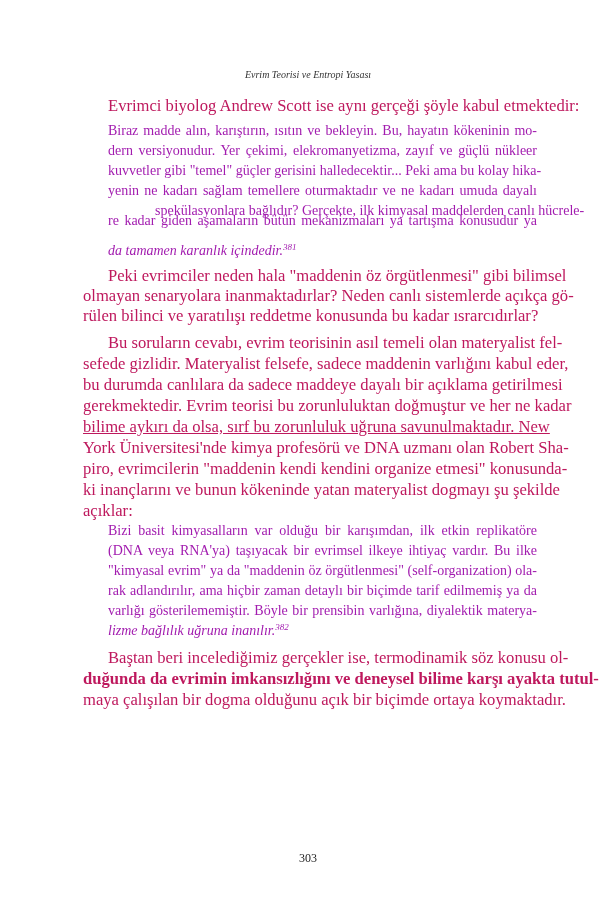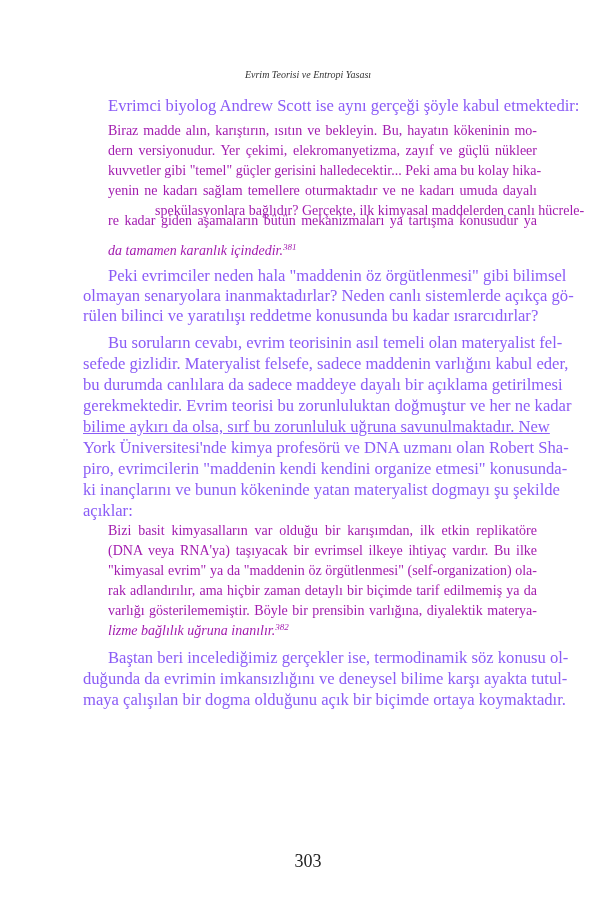--- a/index.html
+++ b/index.html
@@ -30,21 +30,21 @@
       text-align: center;
       font-family: "Liberation Serif", serif;
       font-style: italic;
       font-size: 10px;
       color: #333333;
     }
     .line {
       position: absolute;
       white-space: nowrap;
       font-family: "Liberation Serif", serif;
-      color: #8b5cf6;
+      color: #be185d;
     }
     .body-line {
       left: 83px;
       width: 454px;
       font-size: 16.6px;
       line-height: 20px;
       text-align: justify;
       text-align-last: justify;
     }
     .body-line.indent {
@@ -72,21 +72,21 @@
       vertical-align: 5px;
       line-height: 0;
     }
     .page-number {
       position: absolute;
       top: 851px;
       left: 0;
       width: 616px;
       text-align: center;
       font-family: "Liberation Serif", serif;
-      font-size: 18px;
+      font-size: 12px;
       color: #222222;
     }
   </style>
 </head>
 <body>
 
 <div class="page">
 
   <div class="running-header">Evrim Teorisi ve Entropi Yasası</div>
 
@@ -126,19 +126,19 @@
     <div class="line quote-line" style="top:522px;">Bizi basit kimyasalların var olduğu bir karışımdan, ilk etkin replikatöre</div>
     <div class="line quote-line" style="top:542px;">(DNA veya RNA'ya) taşıyacak bir evrimsel ilkeye ihtiyaç vardır. Bu ilke</div>
     <div class="line quote-line" style="top:562px;">"kimyasal evrim" ya da "maddenin öz örgütlenmesi" (self-organization) ola-</div>
     <div class="line quote-line" style="top:582px;">rak adlandırılır, ama hiçbir zaman detaylı bir biçimde tarif edilmemiş ya da</div>
     <div class="line quote-line" style="top:602px;">varlığı gösterilememiştir. Böyle bir prensibin varlığına, diyalektik materya-</div>
     <div class="line quote-line last" style="top:622px;"><span>lizme bağlılık uğruna inanılır.</span><sup>382</sup></div>
   </div>
 
   <div>
     <div class="line body-line indent" style="top:648px;">Baştan beri incelediğimiz gerçekler ise, termodinamik söz konusu ol-</div>
-    <div class="line body-line" style="top:669px;">duğunda da evrimin imkansızlığını ve deneysel bilime karşı ayakta tutul-</div>
+    <div class="line body-line" style="top:669px;font-weight:bold;">duğunda da evrimin imkansızlığını ve deneysel bilime karşı ayakta tutul-</div>
     <div class="line body-line last" style="top:690px;">maya çalışılan bir dogma olduğunu açık bir biçimde ortaya koymaktadır.</div>
   </div>
 
   <div class="page-number">303</div>
 
 </div>
 
 </body></html>

